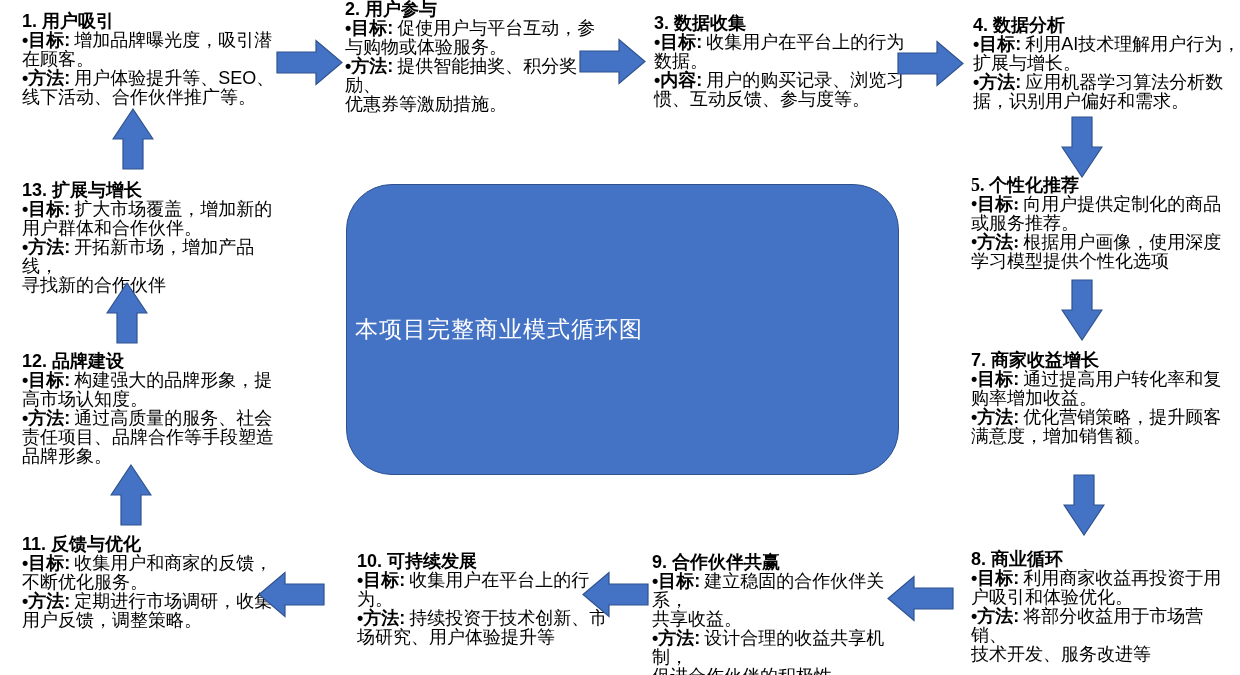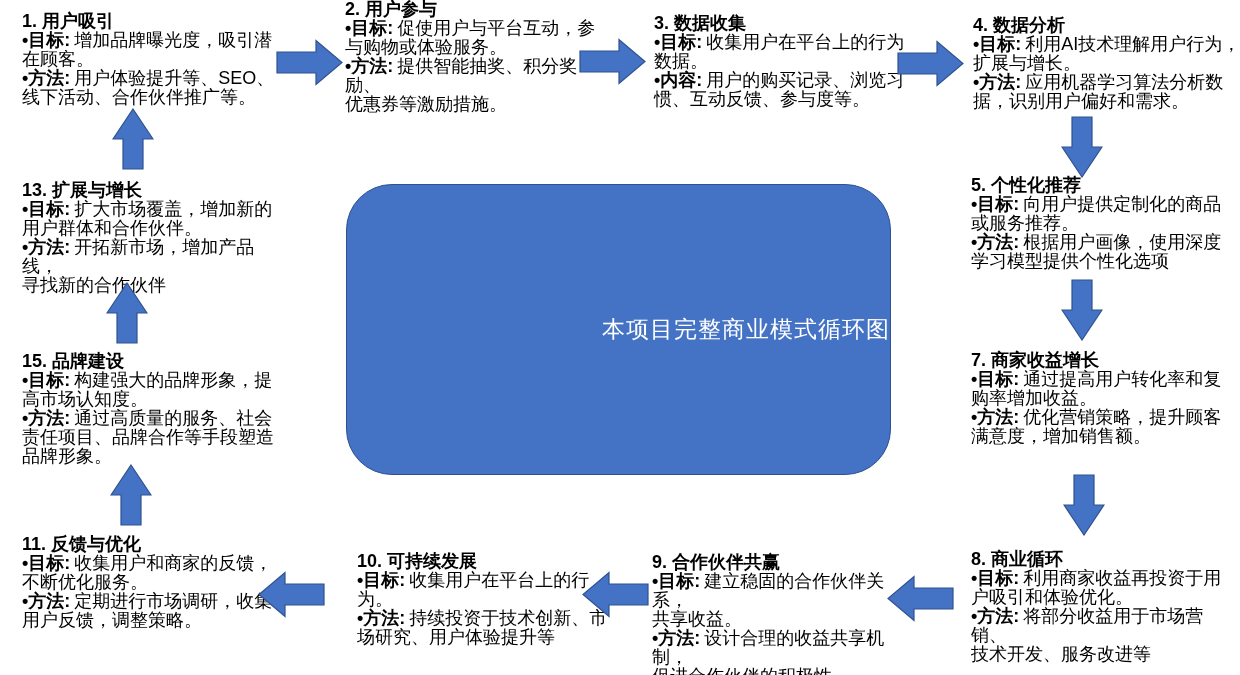--- a/index.html
+++ b/index.html
@@ -21,21 +21,21 @@
   }
   .block-title{font-weight:bold;}
   .bullet{white-space:normal;}
   .blabel{font-weight:bold;margin-right:4px;}
   .btext{white-space:pre-wrap;}
   .center-shape{
     position:absolute;left:346px;top:184px;width:543px;height:289px;
     background:var(--accent);
     border:1px solid var(--accent-dark);
     border-radius:46px;
-    display:flex;align-items:center;justify-content:flex-end;
+    display:flex;align-items:center;justify-content:flex-start;padding-left:8px;
   }
   .center-label{
     color:var(--center-text);
     font-size:23px;
     letter-spacing:1px;
   }
   .arrow{position:absolute;}
   .arrow polygon{fill:var(--accent);stroke:var(--accent-dark);stroke-width:1.2;}
 </style>
 </head>
@@ -72,21 +72,21 @@
   </div>
 
   <div class="block" style="left:973px;top:16px;">
     <div class="block-title">4. 数据分析</div>
     <div class="bullet"><span class="blabel">•目标:</span><span class="btext">利用AI技术理解用户行为，
 扩展与增长。</span></div>
     <div class="bullet"><span class="blabel">•方法:</span><span class="btext">应用机器学习算法分析数
 据，识别用户偏好和需求。</span></div>
   </div>
 
-  <div class="block" style="left:971px;top:176px;">
+  <div class="block" style="left:971px;top:176px;font-family:Liberation Serif, serif;">
     <div class="block-title">5. 个性化推荐</div>
     <div class="bullet"><span class="blabel">•目标:</span><span class="btext">向用户提供定制化的商品
 或服务推荐。</span></div>
     <div class="bullet"><span class="blabel">•方法:</span><span class="btext">根据用户画像，使用深度
 学习模型提供个性化选项</span></div>
   </div>
 
   <div class="block" style="left:971px;top:351px;">
     <div class="block-title">7. 商家收益增长</div>
     <div class="bullet"><span class="blabel">•目标:</span><span class="btext">通过提高用户转化率和复
@@ -120,21 +120,21 @@
 
   <div class="block" style="left:22px;top:535px;">
     <div class="block-title">11. 反馈与优化</div>
     <div class="bullet"><span class="blabel">•目标:</span><span class="btext">收集用户和商家的反馈，
 不断优化服务。</span></div>
     <div class="bullet"><span class="blabel">•方法:</span><span class="btext">定期进行市场调研，收集
 用户反馈，调整策略。</span></div>
   </div>
 
   <div class="block" style="left:22px;top:352px;">
-    <div class="block-title">15. 品牌建设</div>
+    <div class="block-title">12. 品牌建设</div>
     <div class="bullet"><span class="blabel">•目标:</span><span class="btext">构建强大的品牌形象，提
 高市场认知度。</span></div>
     <div class="bullet"><span class="blabel">•方法:</span><span class="btext">通过高质量的服务、社会
 责任项目、品牌合作等手段塑造
 品牌形象。</span></div>
   </div>
 
   <div class="block" style="left:22px;top:181px;">
     <div class="block-title">13. 扩展与增长</div>
     <div class="bullet"><span class="blabel">•目标:</span><span class="btext">扩大市场覆盖，增加新的

